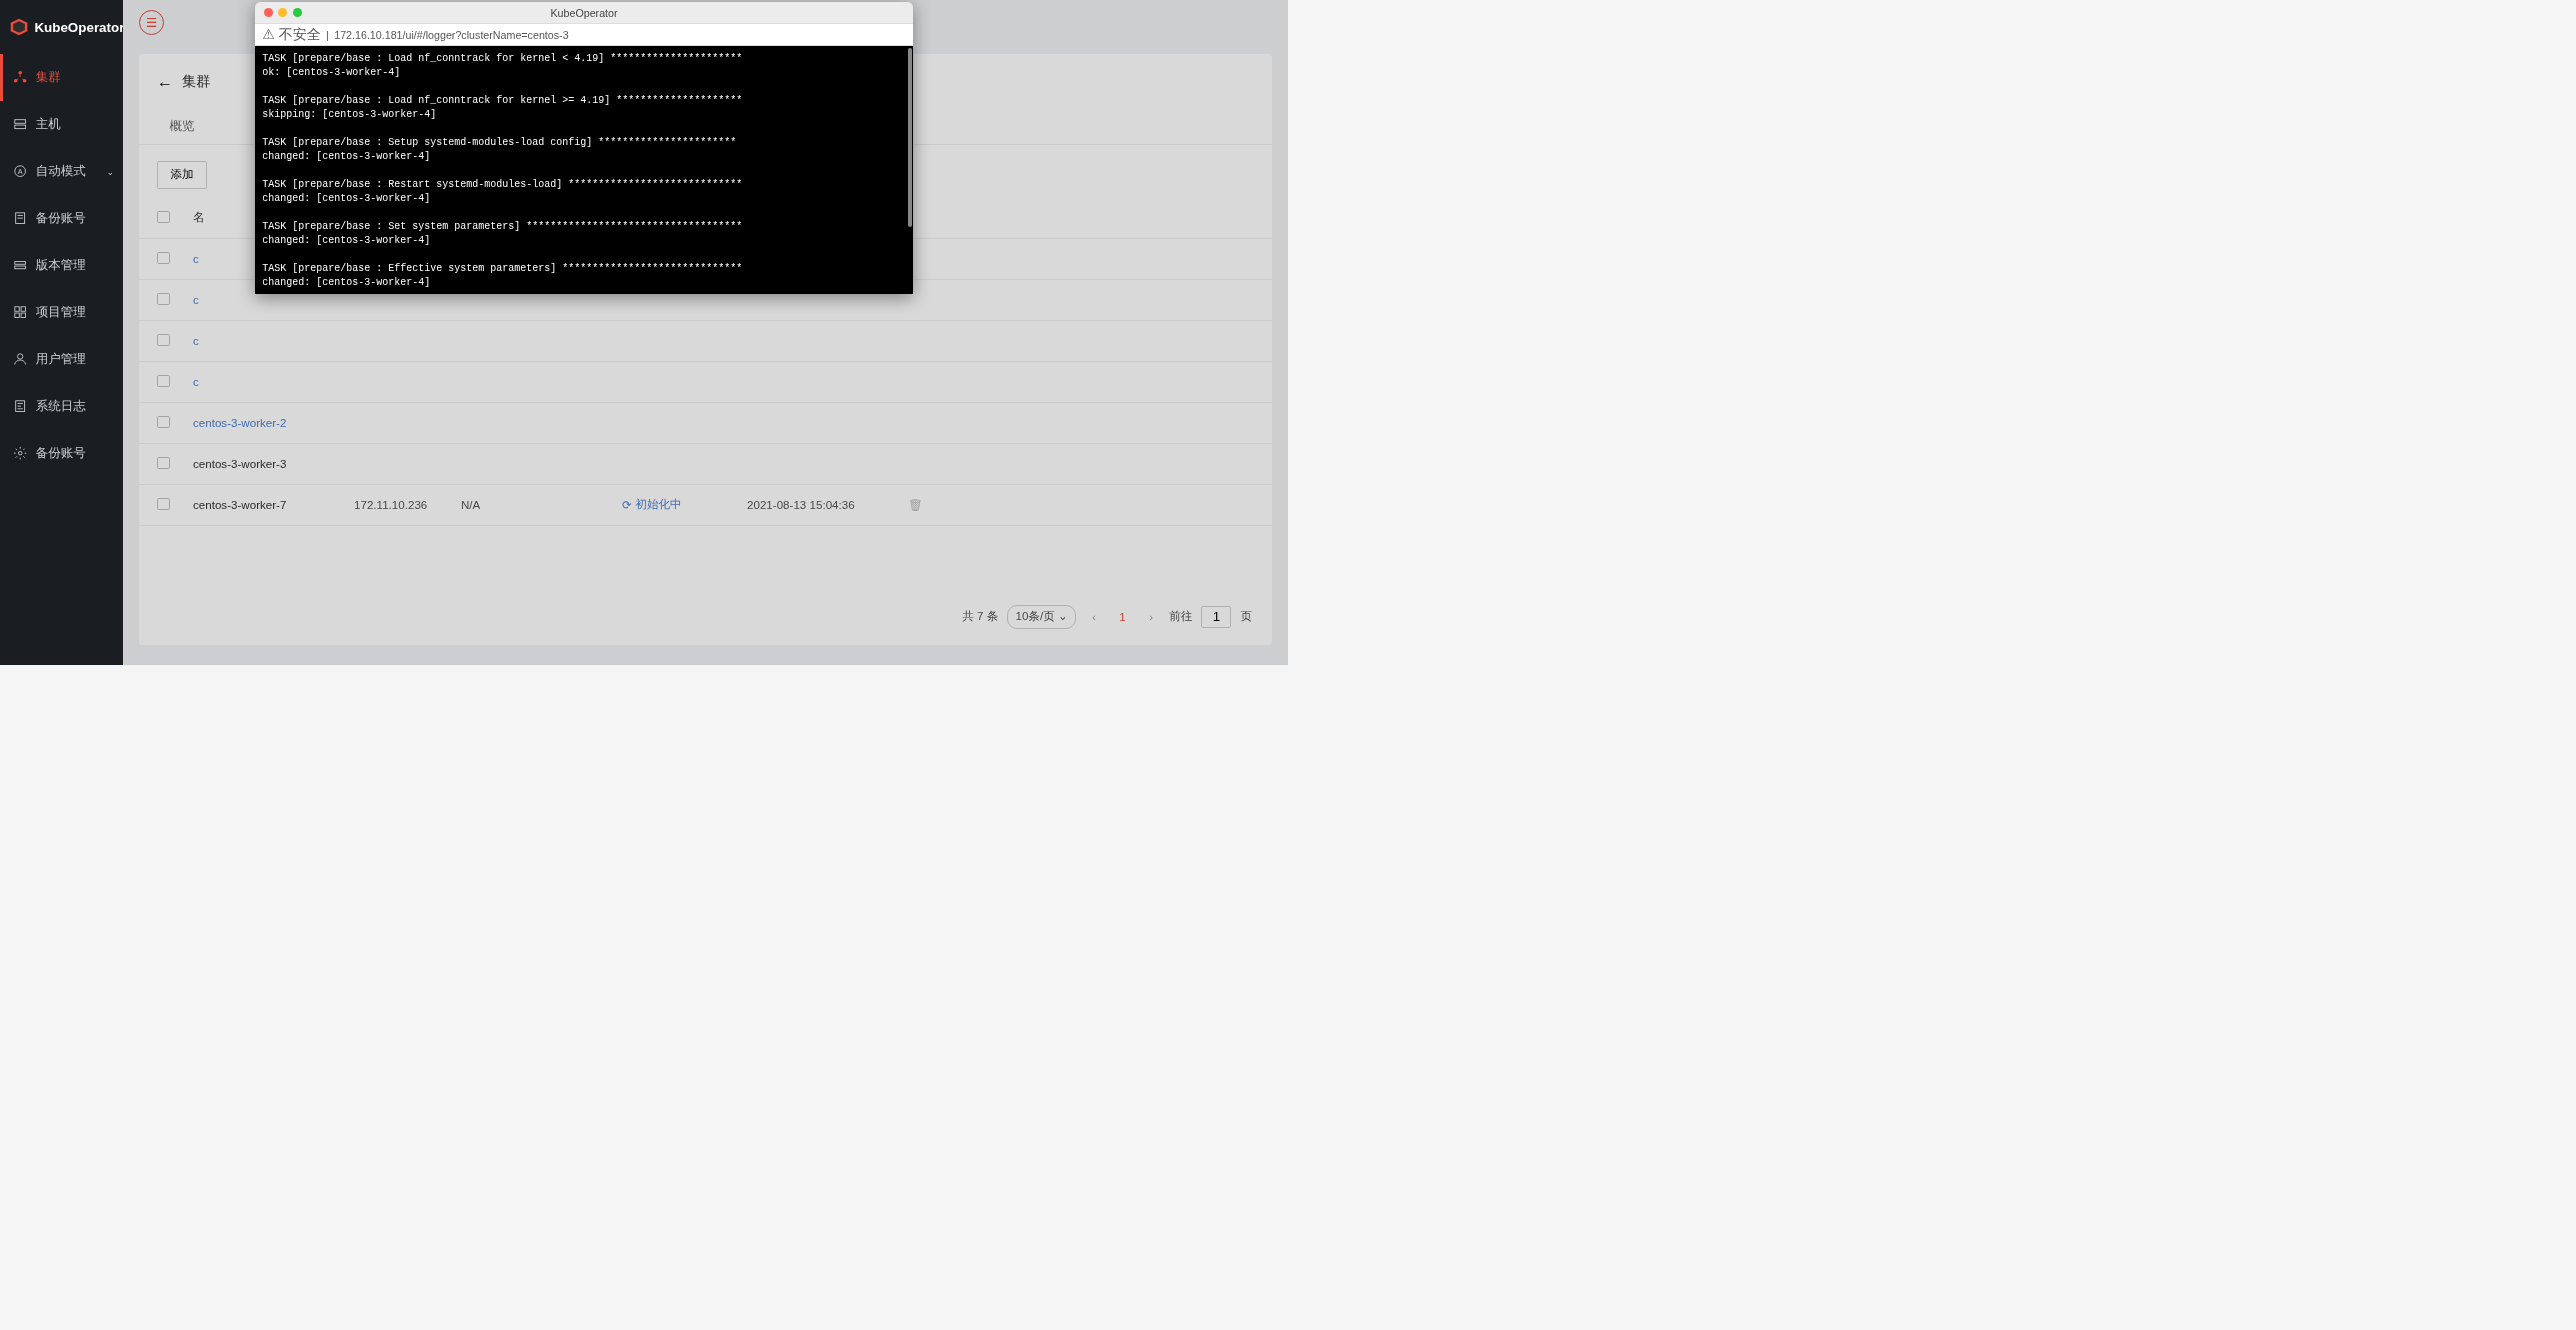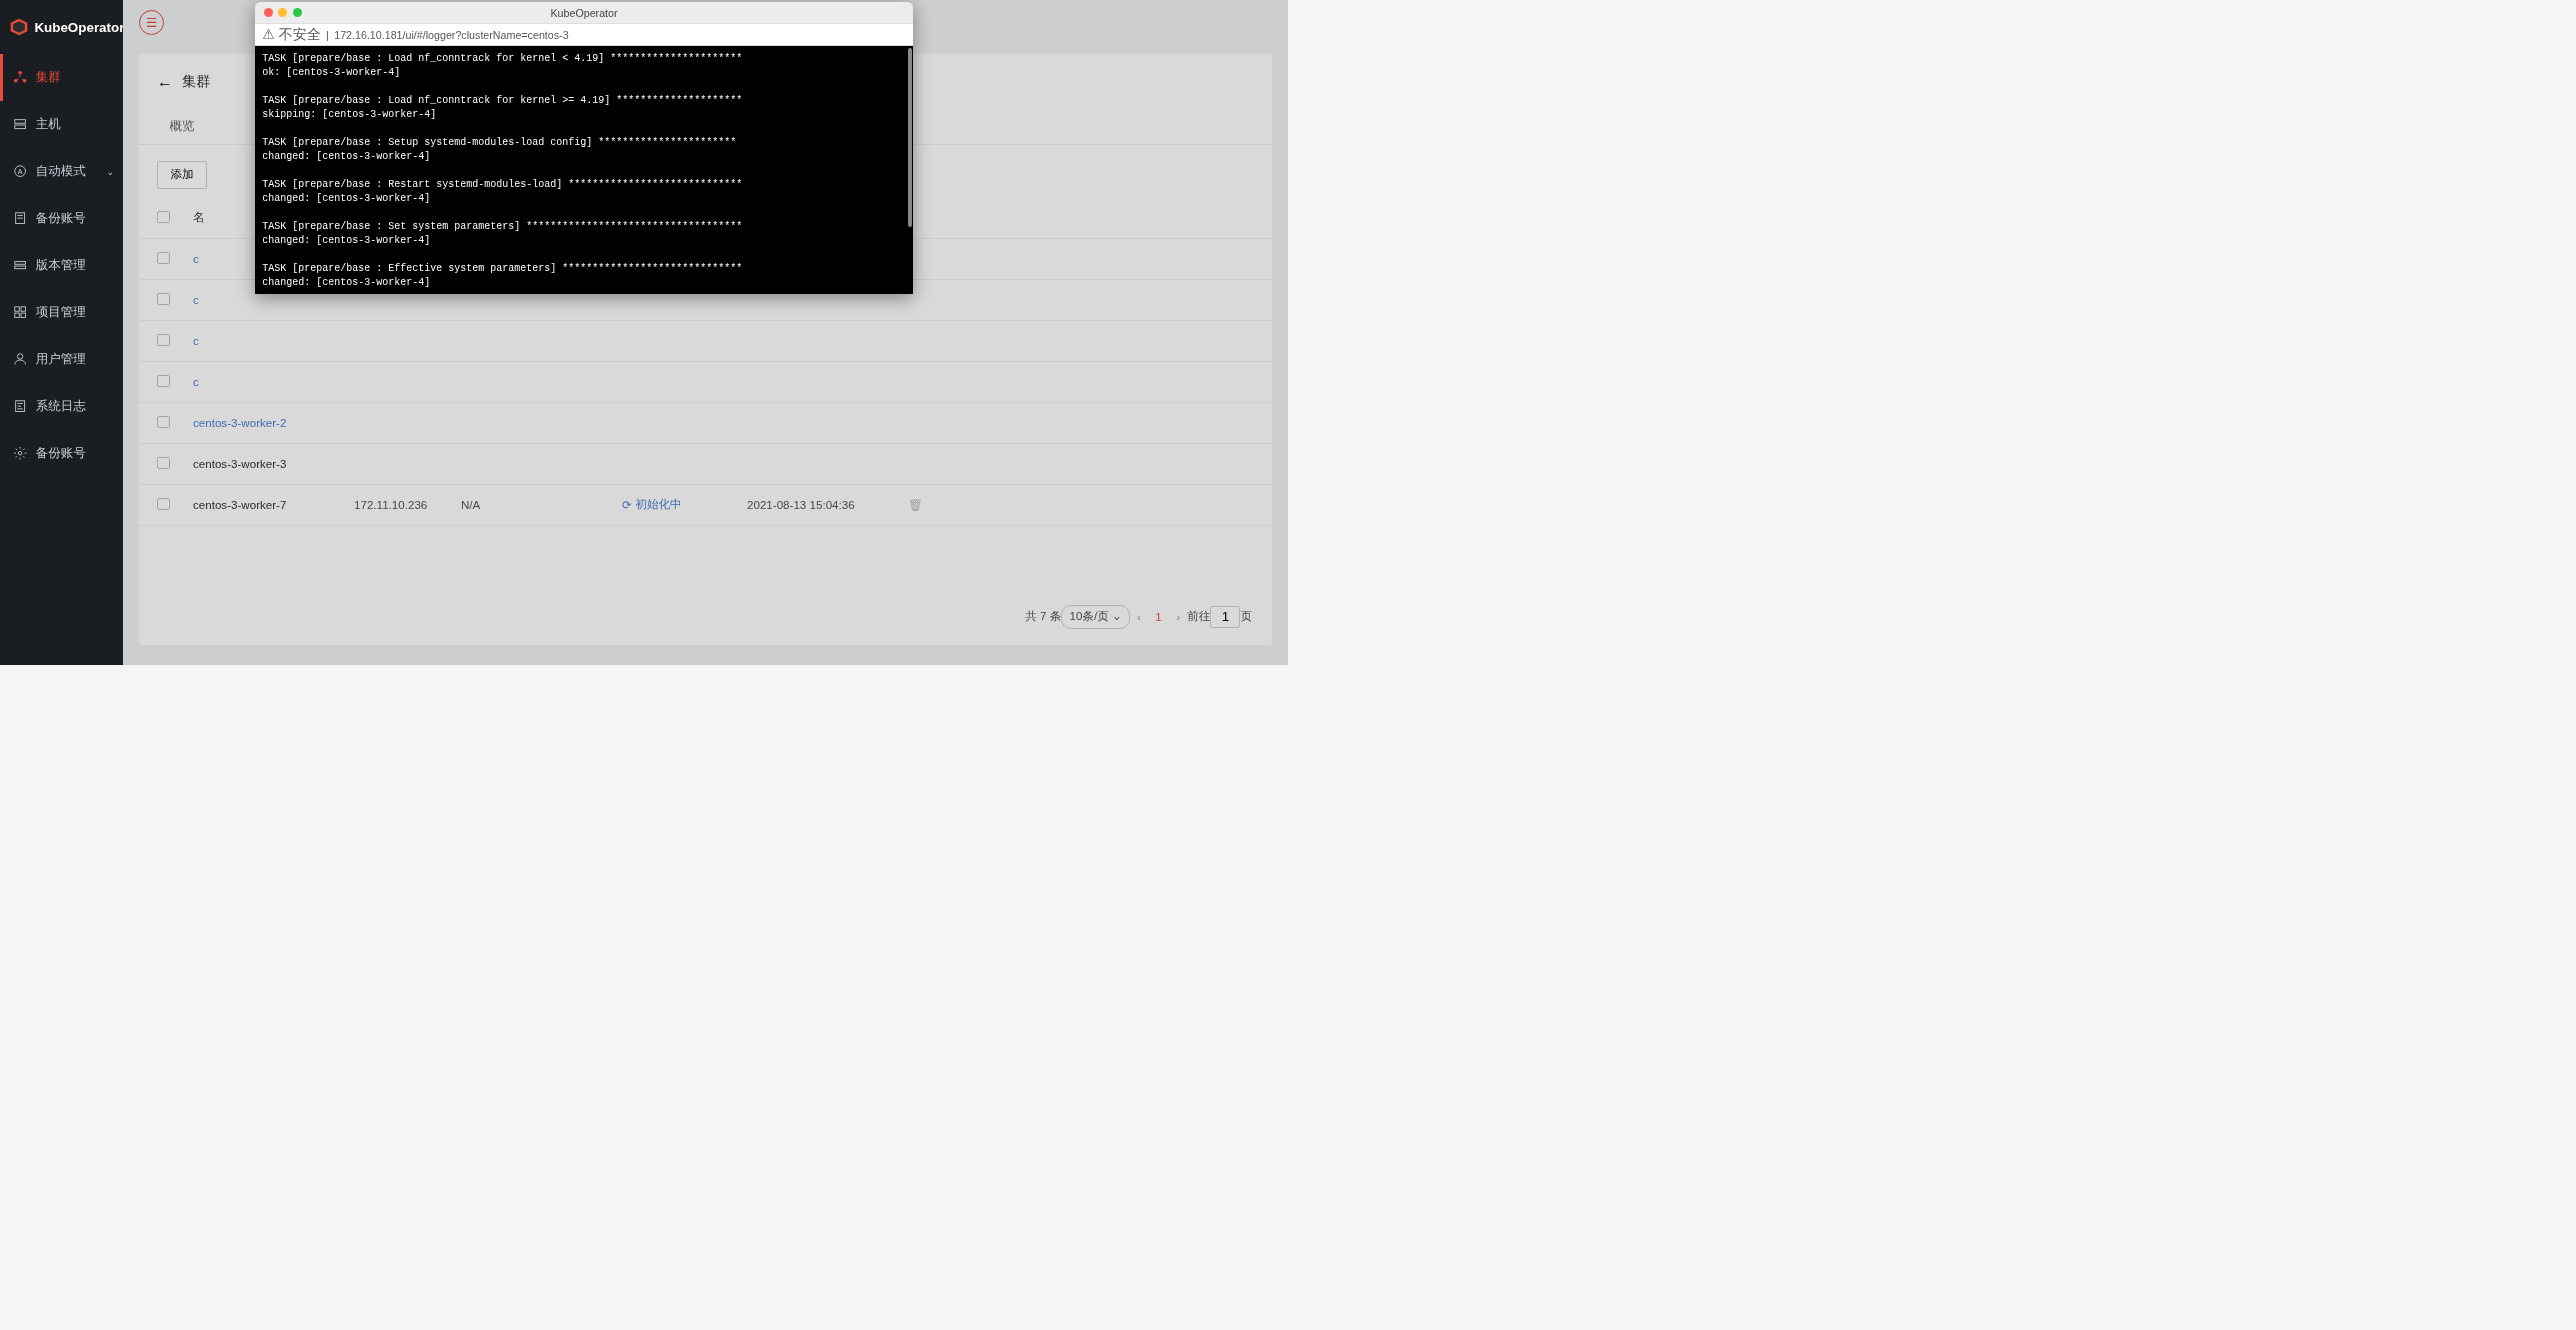--- a/index.html
+++ b/index.html
@@ -36,21 +36,21 @@
 .cell-check { width: 36px; }
 .cell-name { width: 161px; color: #333; }
 .cell-name.link { color: #4a7fd4; }
 .cell-ip { width: 107px; color: #555; }
 .cell-ver { width: 161px; color: #555; }
 .cell-status { width: 125px; color: #4a7fd4; display: flex; align-items: center; gap: 3.6px; }
 .cell-time { width: 161px; color: #555; }
 .cell-action { width: 36px; color: #bbb; cursor: pointer; }
 .checkbox { width: 12.5px; height: 12.5px; border: 0.9px solid #c0c0c0; border-radius: 1.8px; display: inline-block; }
 
-.pagination { position: absolute; bottom: 16px; right: 20px; display: flex; align-items: center; font-size: 11.6px; color: #555; }
+.pagination { position: absolute; bottom: 16px; right: 20px; display: flex; align-items: center; gap: 9px; font-size: 11.6px; color: #555; }
 .page-select { border: 0.9px solid #d0d0d0; padding: 3.6px 7.2px; border-radius: 10px; }
 .page-btn { padding: 3.6px 7.2px; color: #999; cursor: pointer; }
 .page-num { color: #e74c3c; padding: 3.6px 7.2px; }
 .page-input { width: 30px; border: 0.9px solid #d0d0d0; text-align: center; padding: 2.7px; border-radius: 1.8px; }
 
 
 .overlay { position: absolute; inset: 0; background: rgba(0,0,0,0.15); }
 
 
 .modal { position: absolute; left: 175px; top: 54px; width: 161px; height: 179px; background: #fff; border-radius: 3.6px; padding: 14.3px 12.5px; box-shadow: 0 1.8px 7.2px rgba(0,0,0,0.1); }

